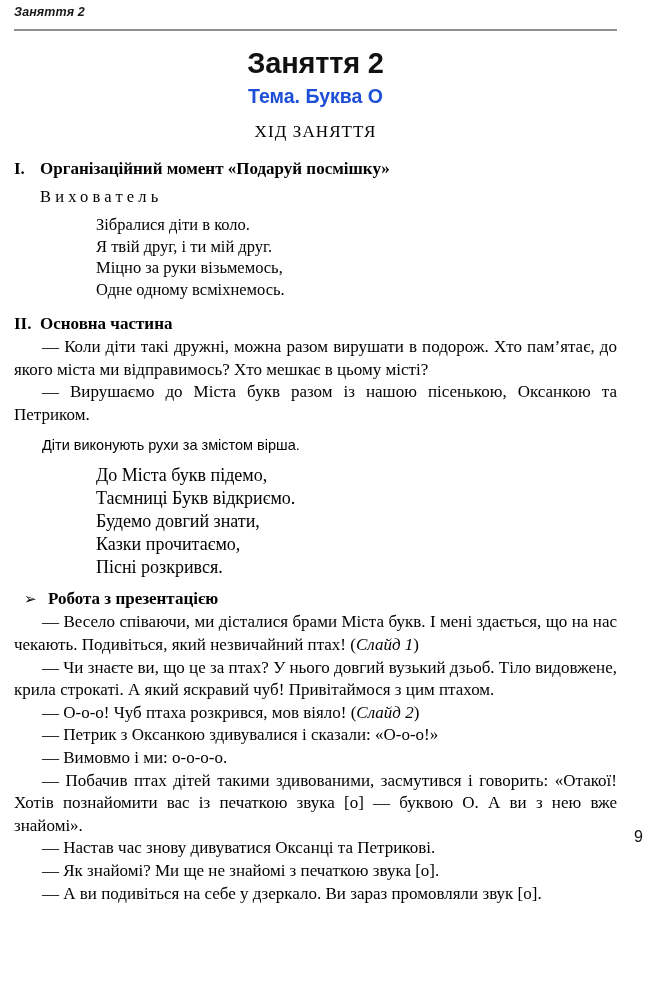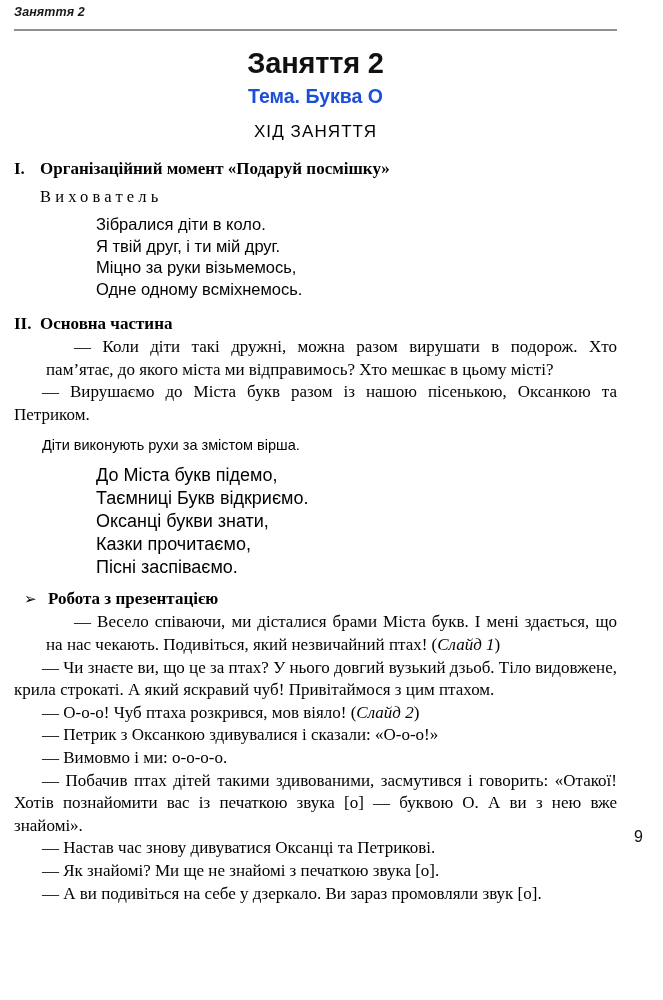--- a/index.html
+++ b/index.html
@@ -71,21 +71,21 @@
     text-align: center;
     font-family: "Liberation Sans", "DejaVu Sans", sans-serif;
     font-weight: bold;
     font-size: 19.5px;
     line-height: 24px;
     margin: 4px 0 0 0;
     color: #1d4ed8;
   }
   .title-course {
     text-align: center;
-    font-family: Liberation Sans, sans-serif;
+    font-family: Liberation Serif, serif;
     font-size: 17px;
     line-height: 22px;
     letter-spacing: 1.1px;
     margin: 13px 0 0 0;
   }
 
   
   .section-head {
     font-family: "Liberation Serif", "DejaVu Serif", serif;
     font-weight: bold;
@@ -113,21 +113,21 @@
     letter-spacing: 4.2px;
     margin: 6px 0 0 26px;
   }
 
   
   .verse {
     margin: 6px 0 0 0;
     padding-left: 82px;
   }
   .verse .line {
-    font-family: Liberation Sans, sans-serif;
+    font-family: Liberation Serif, serif;
     font-size: 16.5px;
     line-height: 21.5px;
     white-space: nowrap;
   }
   .verse-2 {
     margin-top: 9px;
     padding-left: 82px;
   }
   .verse-2 .line {
     font-size: 18px;
@@ -137,21 +137,21 @@
   
   p.body {
     font-family: "Liberation Serif", "DejaVu Serif", serif;
     font-size: 17px;
     line-height: 22.6px;
     margin: 0;
     text-align: justify;
     text-indent: 28px;
     hyphens: manual;
   }
-  p.first-after-head { margin-top: 1px; margin-left: 32px; }
+  p.first-after-head { margin-top: 1px; }
 
   
   p.stage {
     font-family: "Liberation Sans", "DejaVu Sans", sans-serif;
     font-size: 14.5px;
     line-height: 20px;
     margin: 9px 0 0 0;
     text-indent: 28px;
   }
 
@@ -225,23 +225,23 @@
     </div>
 
     <p class="body first-after-head">— Коли діти такі дружні, можна разом вирушати в подорож. Хто пам’ятає, до якого міста ми відправимось? Хто мешкає в цьому місті?</p>
     <p class="body">— Вирушаємо до Міста букв разом із нашою пісенькою, Оксанкою та Петриком.</p>
 
     <p class="stage">Діти виконують рухи за змістом вірша.</p>
 
     <div class="verse verse-2">
       <div class="line">До Міста букв підемо,</div>
       <div class="line">Таємниці Букв відкриємо.</div>
-      <div class="line">Оксанці букви знати,</div>
+      <div class="line">Будемо довгий знати,</div>
       <div class="line">Казки прочитаємо,</div>
-      <div class="line">Пісні заспіваємо.</div>
+      <div class="line">Пісні розкрився.</div>
     </div>
 
     <div class="bullet-head">
       <span class="marker">➢</span>
       <span class="txt">Робота з презентацією</span>
     </div>
 
     <p class="body first-after-head"><span>— Весело співаючи, ми дісталися брами Міста букв. І мені здається, що на нас чекають. Подивіться, який незвичайний птах! (</span><span class="it">Слайд 1</span><span>)</span></p>
 
     <p class="body">— Чи знаєте ви, що це за птах? У нього довгий вузький дзьоб. Тіло видовжене, крила строкаті. А який яскравий чуб! Привітаймося з цим птахом.</p>

